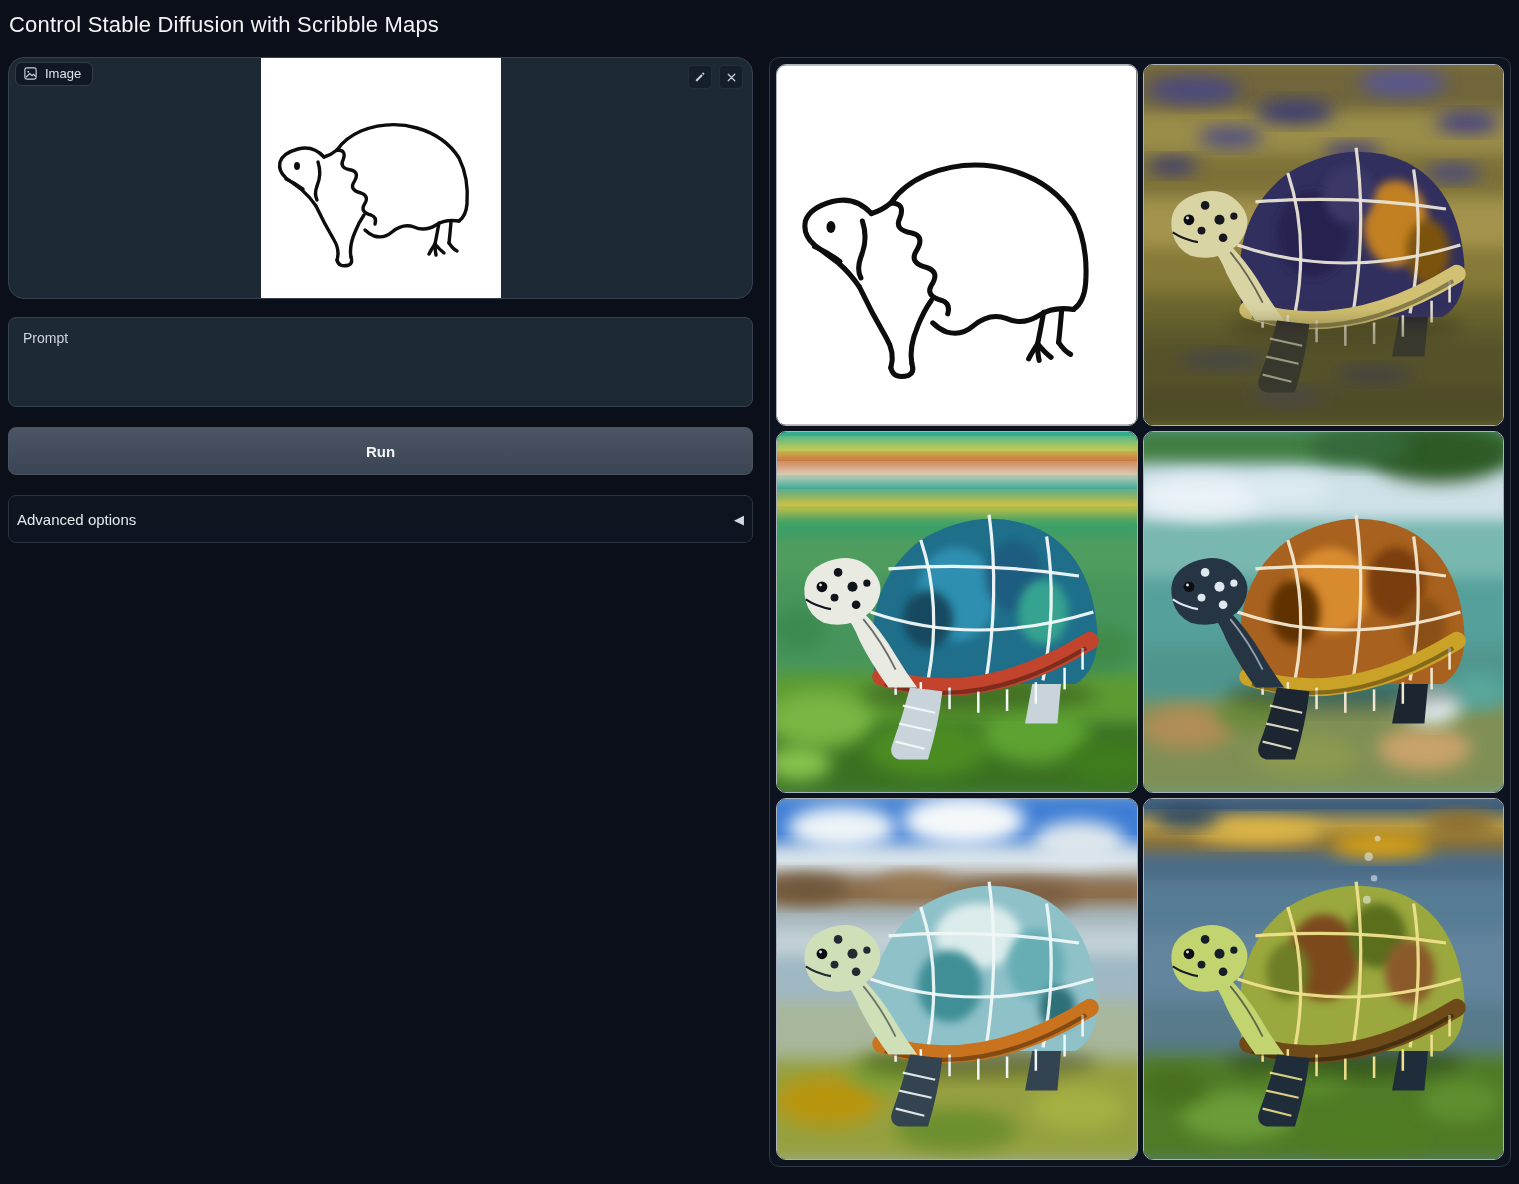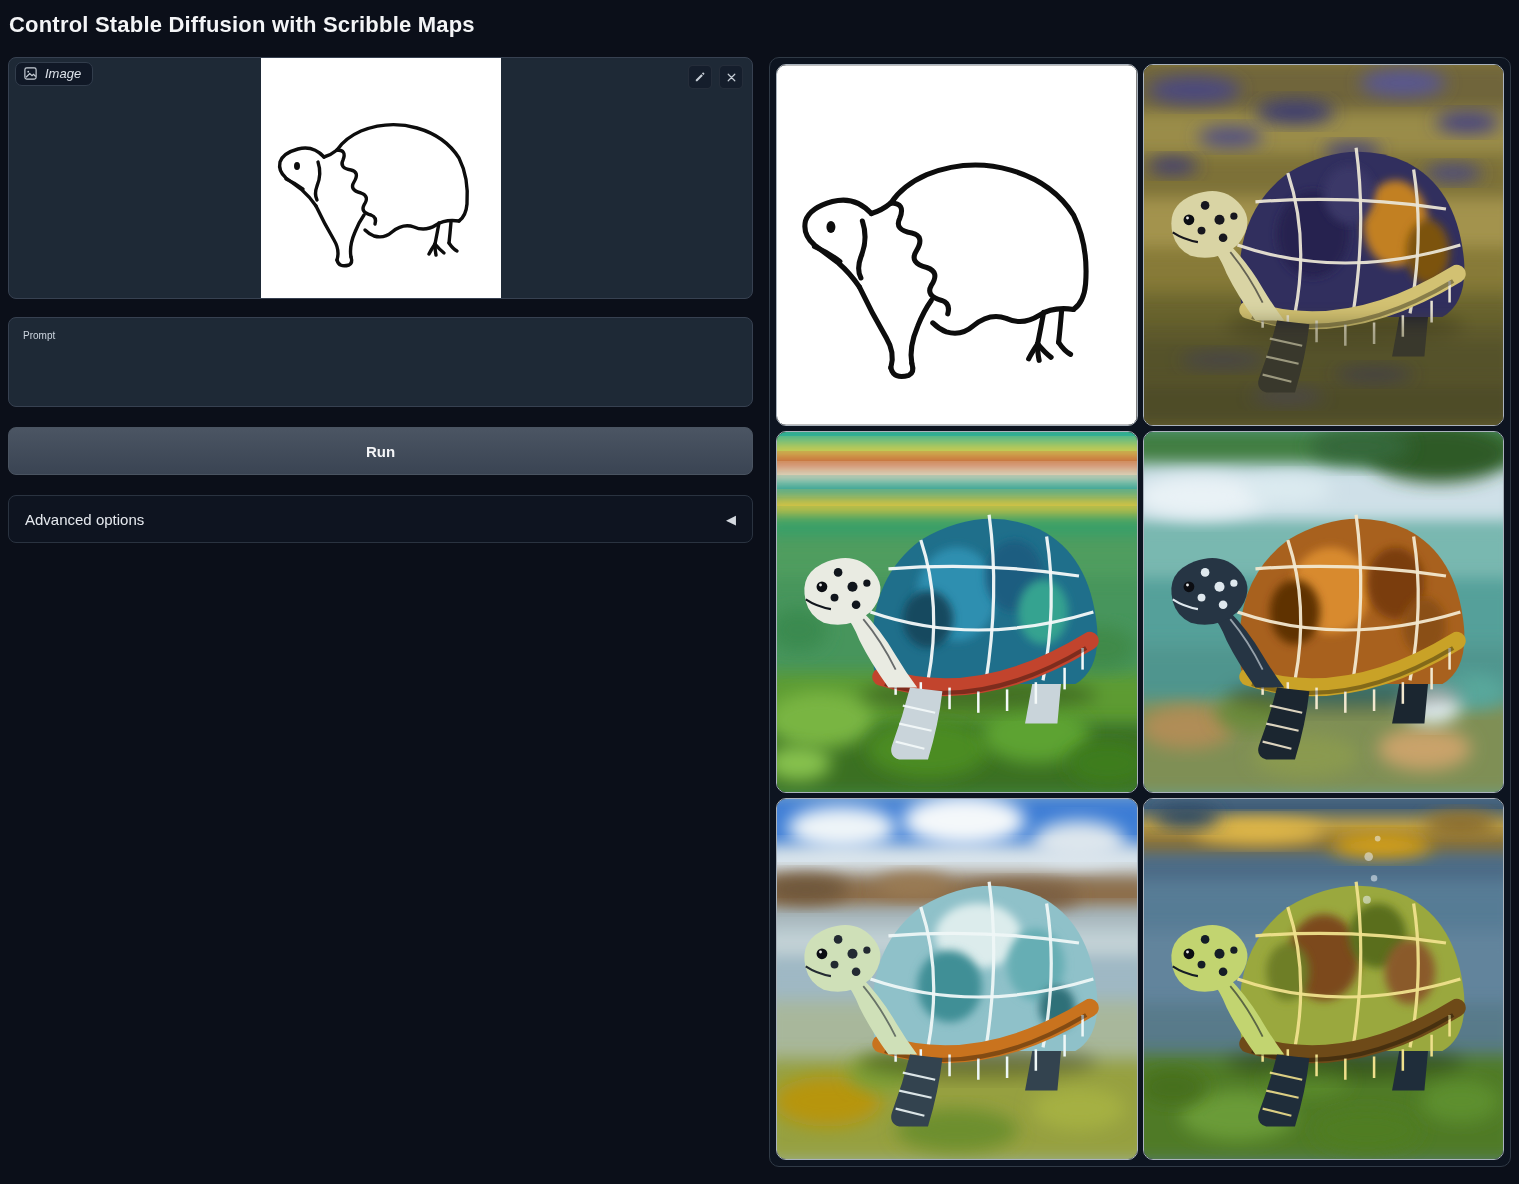--- a/index.html
+++ b/index.html
@@ -1,36 +1,36 @@
 <!DOCTYPE html>
 <html><head>
 <meta charset="utf-8">
 <style>
   html,body{margin:0;padding:0;background:#0b0f19;width:1519px;height:1184px;overflow:hidden;
     font-family:"Liberation Sans","DejaVu Sans",sans-serif;-webkit-font-smoothing:antialiased;}
-  .page-title{position:absolute;left:9px;top:12px;font-size:22px;font-weight:bold;color:#f3f4f6;letter-spacing:.2px;}
+  .page-title{position:absolute;left:9px;top:12px;font-size:22px;font-weight:normal;color:#f3f4f6;letter-spacing:.2px;}
   
   .left-col{position:absolute;left:8px;top:57px;width:745px;}
-  .img-panel{position:relative;height:242px;background:#1e2936;border:1px solid #374151;border-radius:8px;box-sizing:border-box;overflow:hidden;font-style:italic;}
+  .img-panel{position:relative;height:242px;background:#1e2936;border:1px solid #374151;border-radius:16px;box-sizing:border-box;overflow:hidden;}
   .img-canvas{width:240px;height:100%;margin:0 auto;background:#ffffff;display:block;}
   .img-canvas svg{display:block;width:100%;height:100%;}
   .img-chip{position:absolute;top:4px;left:6px;display:flex;align-items:center;gap:7px;background:#101826;
     border:1px solid #323d4c;border-radius:7px;padding:3px 11px 4px 7px;color:#dde3ea;font-size:13px;}
   .img-tools{position:absolute;top:7px;right:9px;display:flex;gap:7px;}
   .icon-btn{width:22px;height:22px;border-radius:5px;background:rgba(18,26,40,.72);border:1px solid rgba(255,255,255,.07);
     display:flex;align-items:center;justify-content:center;color:#c7ced6;cursor:pointer;}
   .prompt-panel{margin-top:18px;background:#1e2936;border:1px solid #374151;border-radius:8px;box-sizing:border-box;
     padding:12px 14px 14px 14px;height:90px;}
-  .prompt-label{font-size:10px;color:#cdd5df;margin-bottom:10px;}
+  .prompt-label{font-size:14px;color:#cdd5df;margin-bottom:10px;}
   .prompt-input{display:block;width:100%;box-sizing:border-box;height:38px;background:#141d2b;border:1px solid #323e4e;
     border-radius:8px;color:#e9edf2;font-size:14px;padding:0 12px;outline:none;font-family:inherit;}
   .run-btn{margin-top:20px;width:100%;height:48px;border:1px solid #4a5461;border-radius:8px;
     background:linear-gradient(#4b5563,#3a4453);color:#f3f4f6;font-size:15px;font-weight:bold;cursor:pointer;font-family:inherit;}
   .accordion{margin-top:20px;height:48px;background:#0e1420;border:1px solid #2a3340;border-radius:8px;box-sizing:border-box;
-    display:flex;align-items:center;justify-content:space-between;padding:0 16px;cursor:pointer;}
+    display:flex;align-items:center;justify-content:space-between;padding:0 8px;cursor:pointer;}
   .accordion-label{font-size:15px;color:#e5e9ee;}
   .accordion-arrow{font-size:13px;color:#d4d9df;}
   
   .gallery{position:absolute;left:769px;top:57px;width:742px;height:1110px;box-sizing:border-box;background:#0d1420;
     border:1px solid #303a46;border-radius:10px;padding:6px;display:grid;grid-template-columns:1fr 1fr;
     grid-template-rows:repeat(3,1fr);gap:5px;}
   .g-cell{border:1px solid #aab3bd;border-radius:10px;overflow:hidden;cursor:pointer;background:#000;}
   .g-cell svg{display:block;width:100%;height:100%;}
 </style>
 </head>

